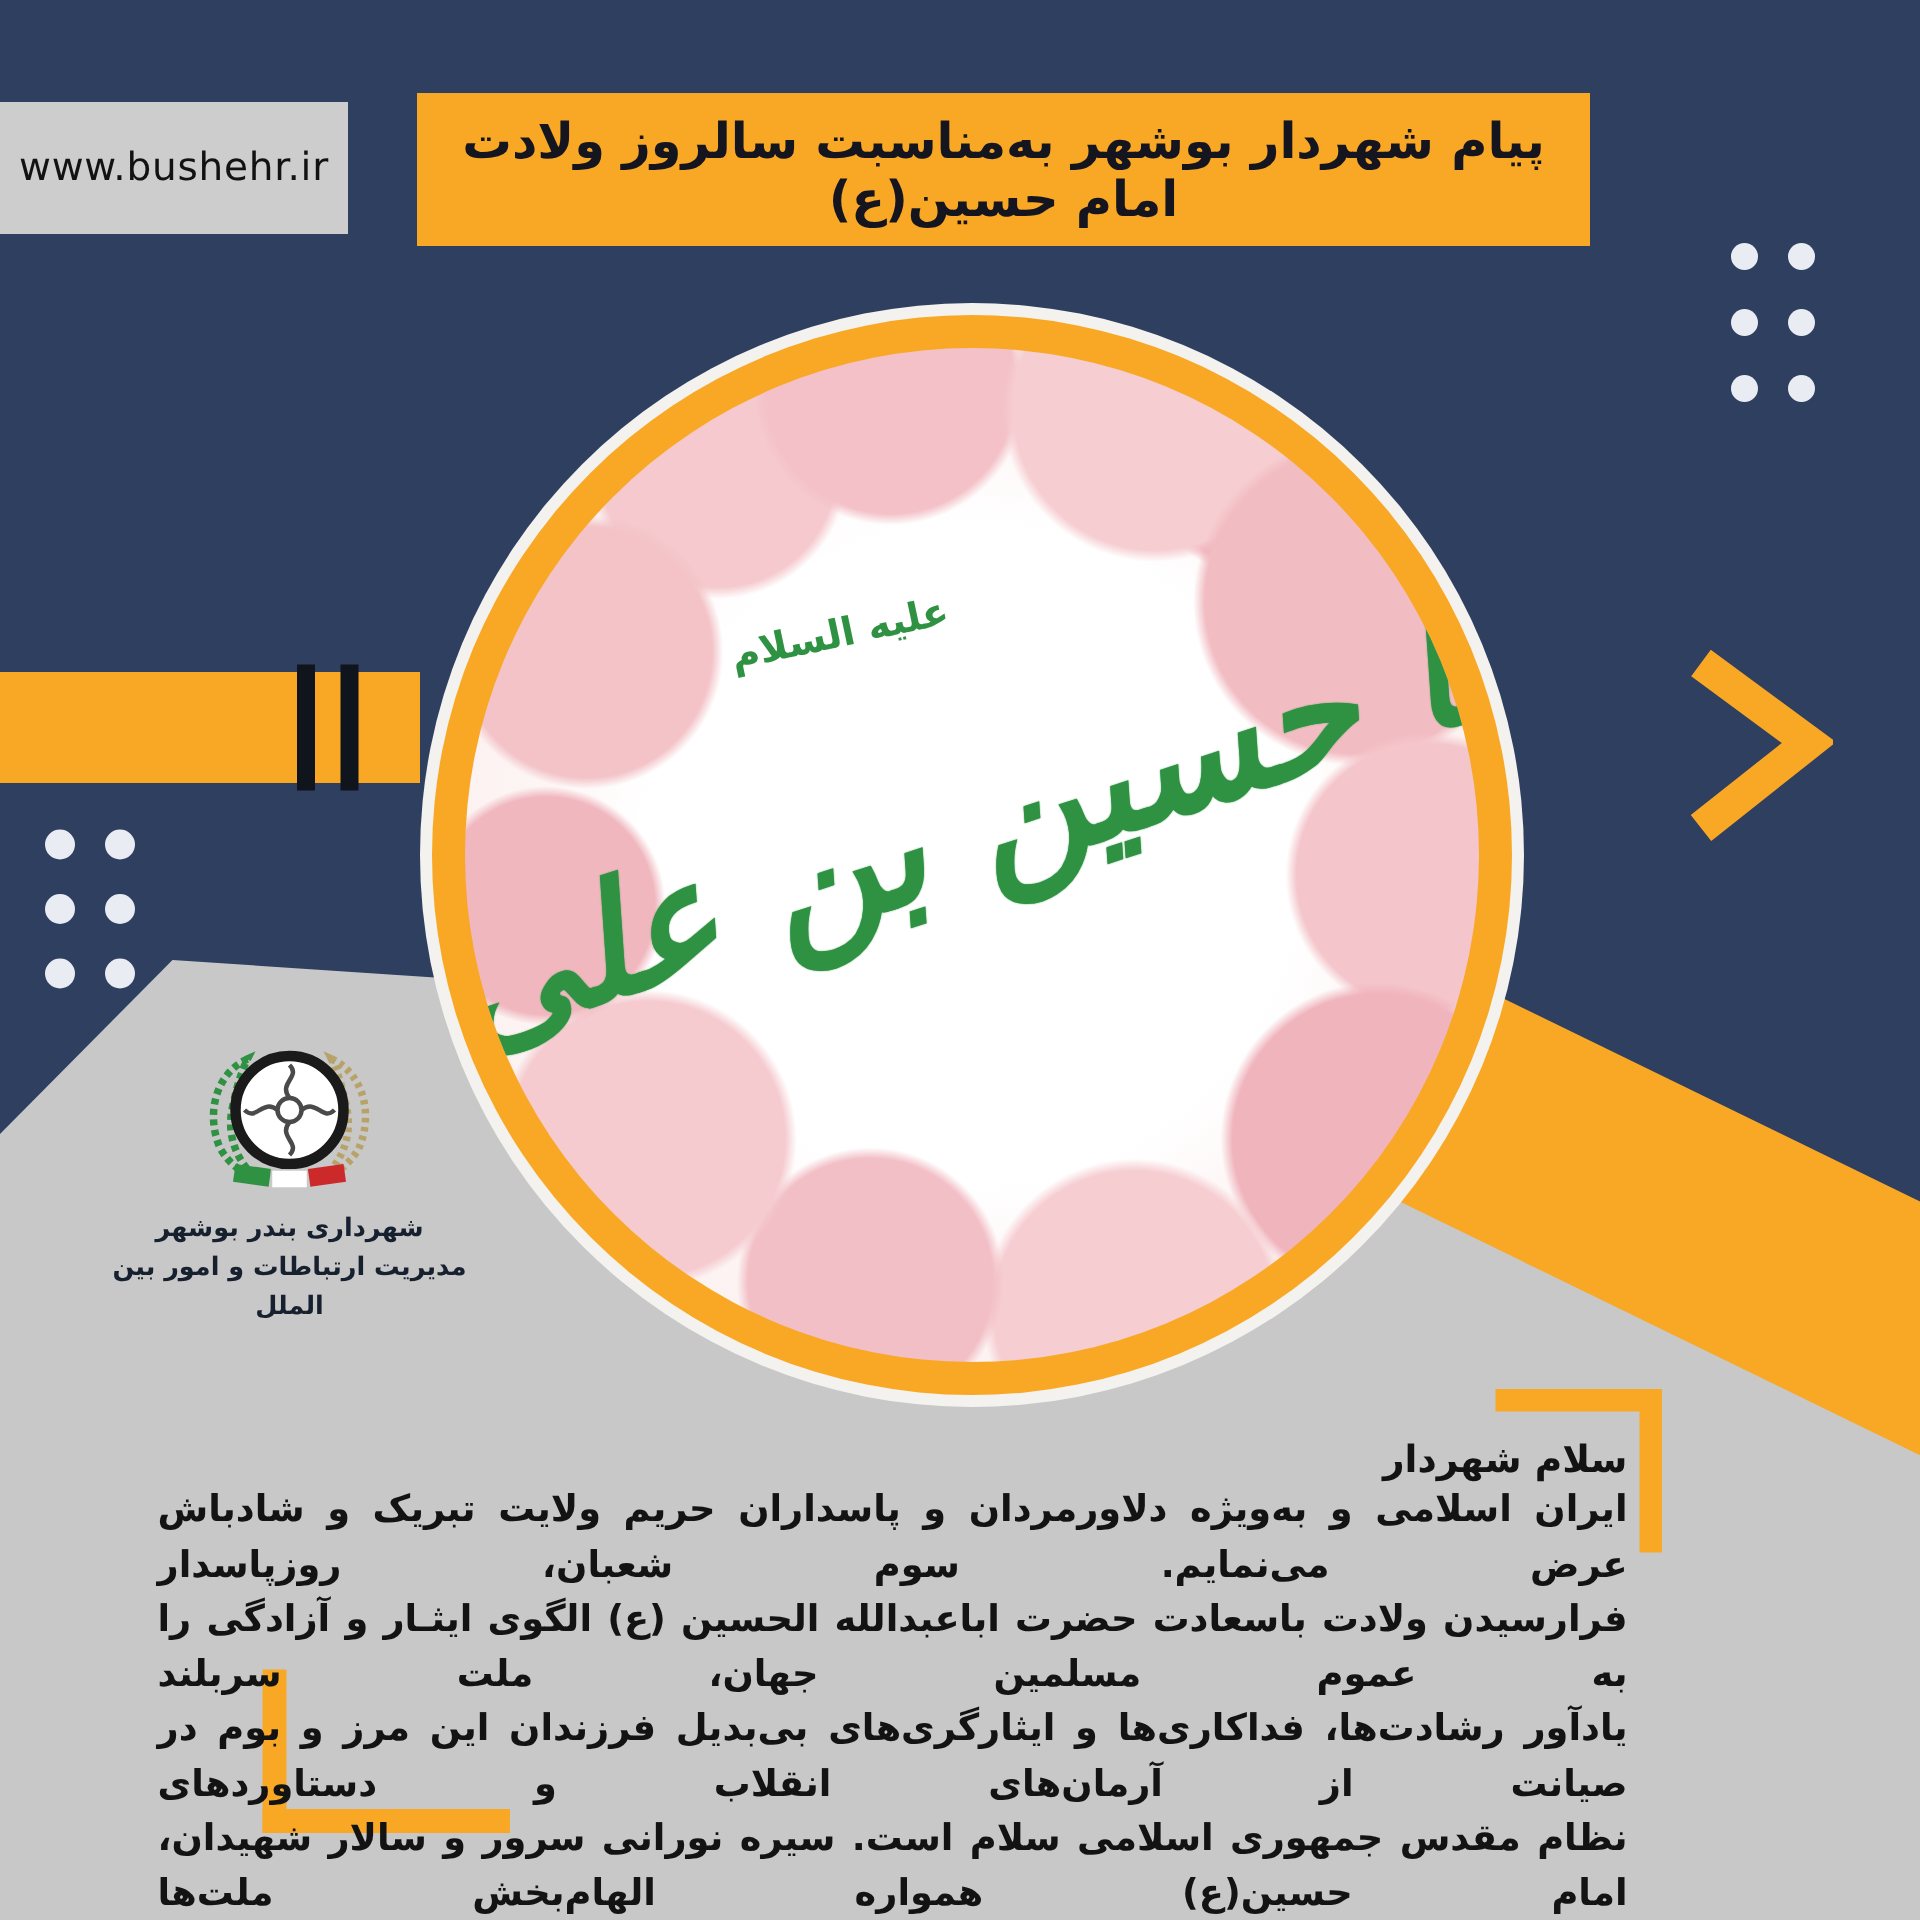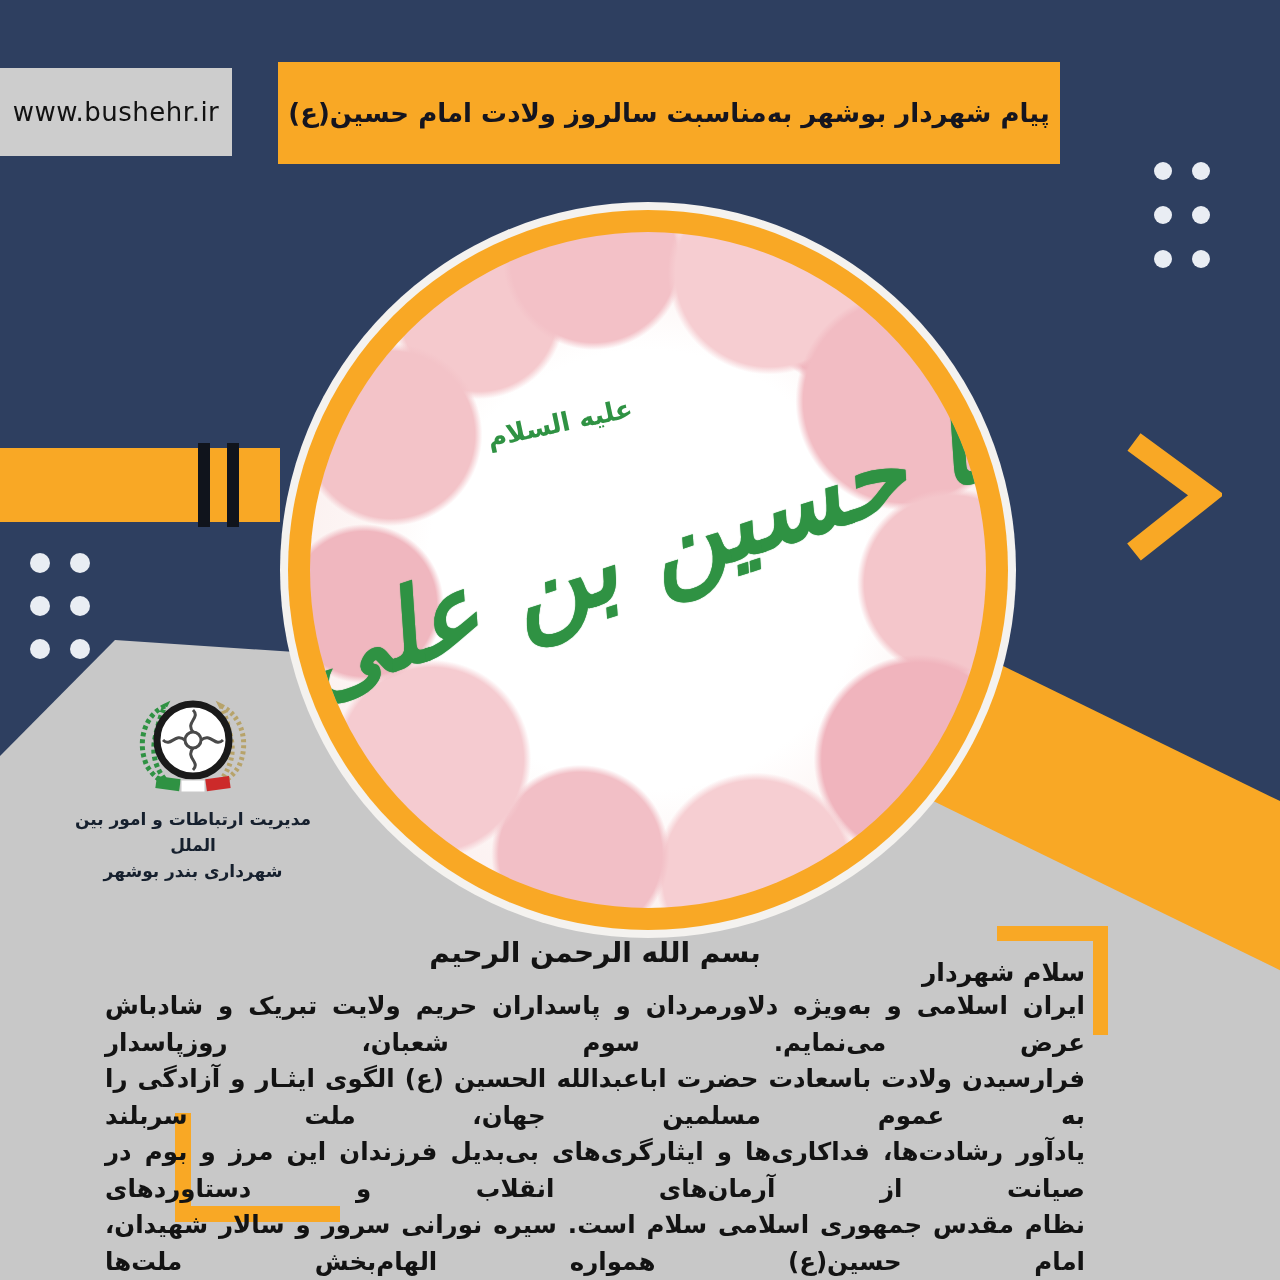--- a/index.html
+++ b/index.html
@@ -17,21 +17,21 @@
   
   .url-box{
     position:absolute;left:0;top:68px;width:232px;height:88px;
     background:#cdcdcd;display:flex;align-items:center;justify-content:center;
     font-weight:normal;font-size:26px;color:#121212;letter-spacing:.5px;
   }
   
   .banner{
     position:absolute;left:278px;top:62px;width:782px;height:102px;
     background:#f9a825;display:flex;align-items:center;justify-content:center;
-    direction:rtl;font-weight:bold;font-size:26px;color:#15151f;text-align:center;
+    direction:rtl;font-weight:bold;font-size:33px;color:#15151f;text-align:center;
   }
   
   .dots{position:absolute;display:grid;grid-template-columns:repeat(2,auto);}
   .dots-right{left:1154px;top:162px;grid-gap:26px 20px;}
   .dots-left{left:30px;top:553px;grid-gap:23px 20px;}
   .dot{border-radius:50%;background:#e9edf3;}
   .dots-right .dot{width:18px;height:18px;}
   .dots-left .dot{width:20px;height:20px;}
   
   .left-bar{position:absolute;left:0;top:448px;width:280px;height:74px;background:#f9a825;}
@@ -175,31 +175,30 @@
         <path d="M80,40 C72,30 88,26 80,18 M80,56 C72,66 88,70 80,78 M72,48 C62,40 58,56 50,48 M88,48 C98,40 102,56 110,48"></path>
       </g>
 
       <g>
         <rect x="44" y="84" width="24" height="12" fill="#2f9243" transform="rotate(8 44 84)"></rect>
         <rect x="68" y="88" width="24" height="12" fill="#ffffff" stroke="#c9c9c9"></rect>
         <rect x="92" y="84" width="24" height="12" fill="#cc2a2a" transform="rotate(-8 116 84)"></rect>
       </g>
     </svg>
     <div class="logo-caption">
+      <div>شهرداری بندر بوشهر</div>
       <div>مدیریت ارتباطات و امور بین الملل</div>
-      <div>شهرداری بندر بوشهر</div>
     </div>
   </div>
 
   <div class="bracket-tr"></div>
   <div class="bracket-bl"></div>
 
   <div class="message">
     <div class="first-row">
-      <div class="bismillah">بسم الله الرحمن الرحیم</div>
       <div class="salutation">سلام شهردار</div>
     </div>
     <div class="body-line">ایران اسلامی و به‌ویژه دلاورمردان و پاسداران حریم ولایت تبریک و شادباش عرض می‌نمایم. سوم شعبان، روزپاسدار</div>
     <div class="body-line">فرارسیدن ولادت باسعادت حضرت اباعبدالله الحسین (ع) الگوی ایثـار و آزادگی را به عموم مسلمین جهان، ملت سربلند</div>
     <div class="body-line">یادآور رشادت‌ها، فداکاری‌ها و ایثارگری‌های بی‌بدیل فرزندان این مرز و بوم در صیانت از آرمان‌های انقلاب و دستاوردهای</div>
     <div class="body-line">نظام مقدس جمهوری اسلامی سلام است. سیره نورانی سرور و سالار شهیدان، امام حسین(ع) همواره الهام‌بخش ملت‌ها</div>
 
   </div>
 
 </div>

